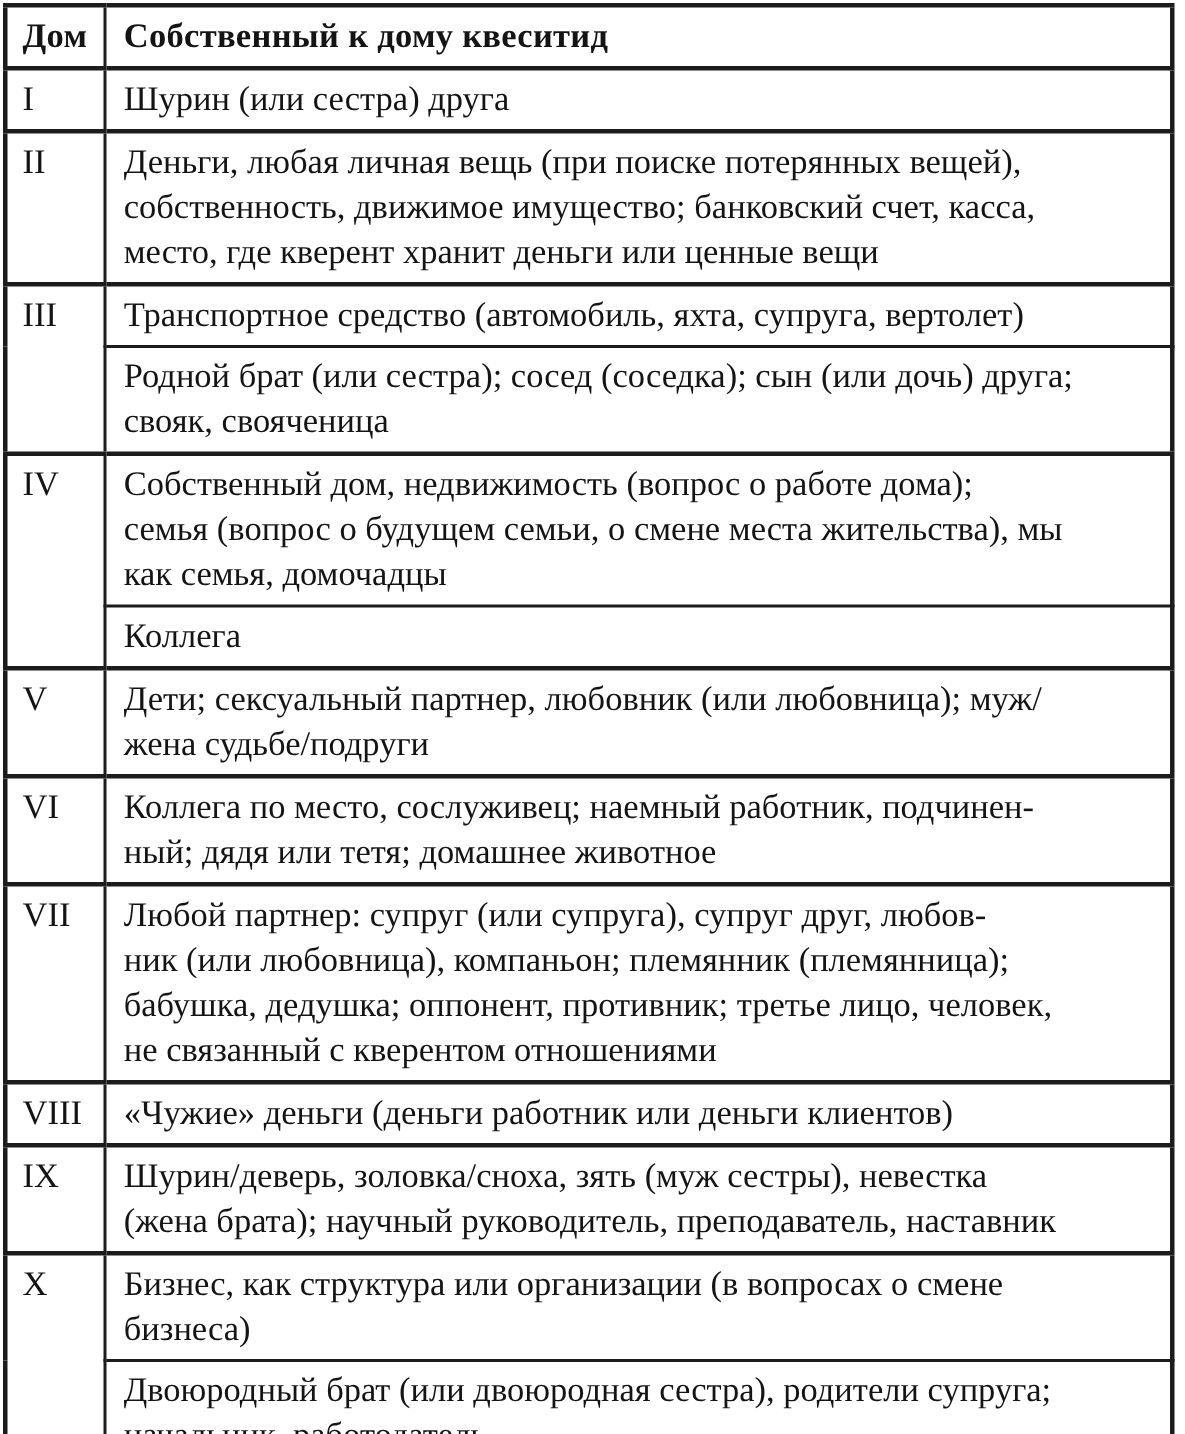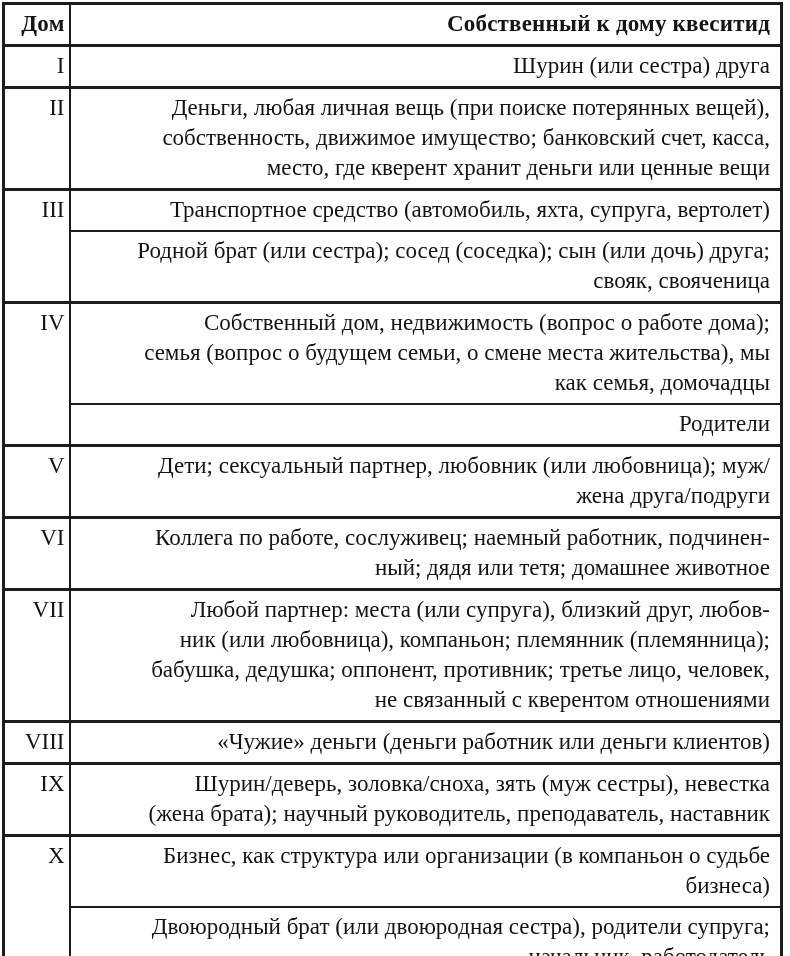--- a/index.html
+++ b/index.html
@@ -20,21 +20,21 @@
     width: 781px;
     border: 3px solid #1c1c1c;
   }
   col.c-house { width: 66px; }
   th, td {
     border: 2px solid #1c1c1c;
     vertical-align: top;
     font-size: 23px;
     line-height: 30px;
     padding: 4px 10px 5px 12px;
-    text-align: right;
+    text-align: left;
   }
   th.house, td.house {
     padding-left: 10px;
     padding-right: 4px;
   }
   th {
     font-weight: bold;
     letter-spacing: 0.2px;
   }
   td.desc {
@@ -81,57 +81,57 @@
 свояк, свояченица</td>
     </tr>
 
     <tr class="main">
       <td class="house" rowspan="2">IV</td>
       <td class="desc">Собственный дом, недвижимость (вопрос о работе дома);
 семья (вопрос о будущем семьи, о смене места жительства), мы
 как семья, домочадцы</td>
     </tr>
     <tr class="sub">
-      <td class="desc">Родители</td>
+      <td class="desc">Коллега</td>
     </tr>
 
     <tr class="main">
       <td class="house">V</td>
       <td class="desc">Дети; сексуальный партнер, любовник (или любовница); муж/
-жена друга/подруги</td>
+жена судьбе/подруги</td>
     </tr>
 
     <tr class="main">
       <td class="house">VI</td>
-      <td class="desc">Коллега по работе, сослуживец; наемный работник, подчинен-
+      <td class="desc">Коллега по место, сослуживец; наемный работник, подчинен-
 ный; дядя или тетя; домашнее животное</td>
     </tr>
 
     <tr class="main">
       <td class="house">VII</td>
-      <td class="desc">Любой партнер: места (или супруга), близкий друг, любов-
+      <td class="desc">Любой партнер: супруг (или супруга), супруг друг, любов-
 ник (или любовница), компаньон; племянник (племянница);
 бабушка, дедушка; оппонент, противник; третье лицо, человек,
 не связанный с кверентом отношениями</td>
     </tr>
 
     <tr class="main">
       <td class="house">VIII</td>
       <td class="desc">«Чужие» деньги (деньги работник или деньги клиентов)</td>
     </tr>
 
     <tr class="main">
       <td class="house">IX</td>
       <td class="desc">Шурин/деверь, золовка/сноха, зять (муж сестры), невестка
 (жена брата); научный руководитель, преподаватель, наставник</td>
     </tr>
 
     <tr class="main">
       <td class="house" rowspan="2">X</td>
-      <td class="desc">Бизнес, как структура или организации (в компаньон о судьбе
+      <td class="desc">Бизнес, как структура или организации (в вопросах о смене
 бизнеса)</td>
     </tr>
     <tr class="sub">
       <td class="desc">Двоюродный брат (или двоюродная сестра), родители супруга;
 начальник, работодатель</td>
     </tr>
   </tbody>
 </table>
 
 </body></html>

